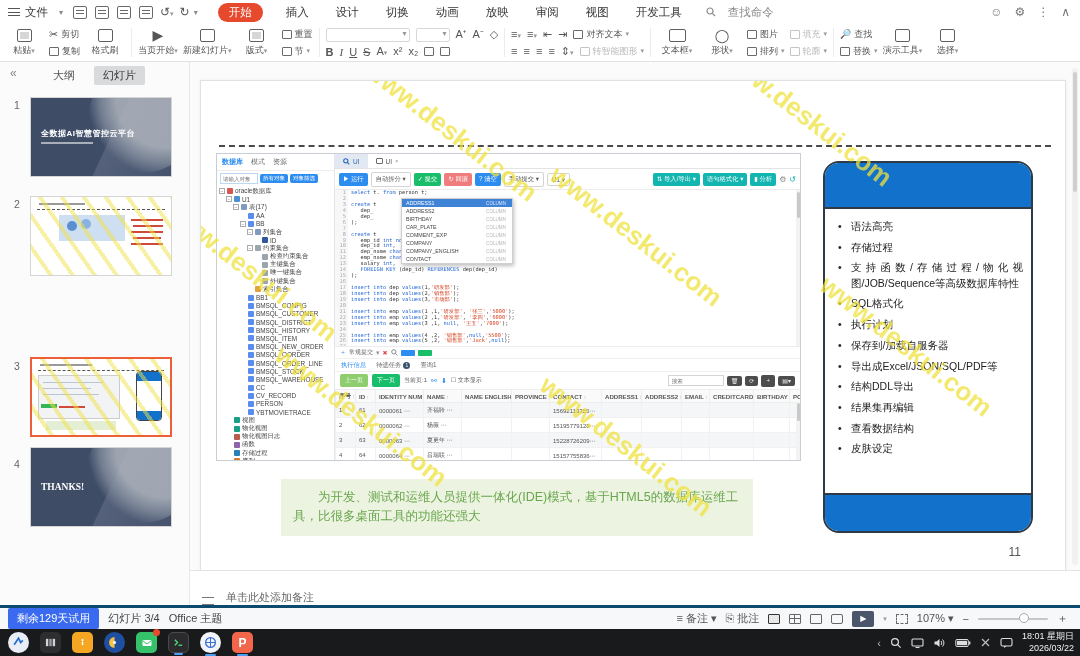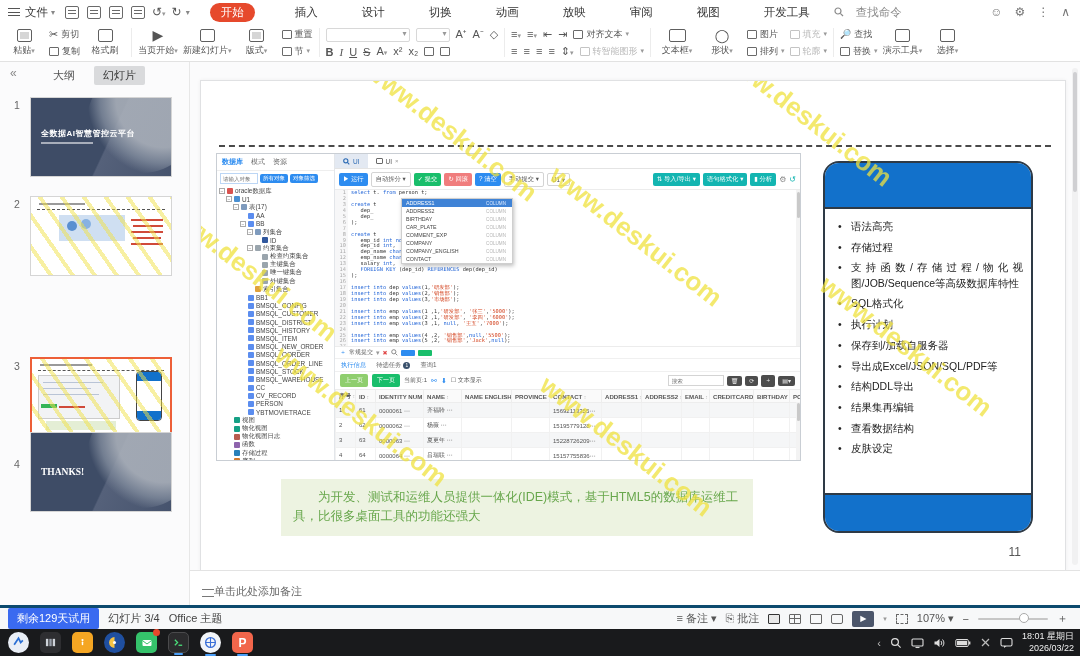--- a/index.html
+++ b/index.html
@@ -3,26 +3,26 @@
 <meta charset="utf-8">
 <style>
   *{margin:0;padding:0;box-sizing:border-box}
   html,body{width:1080px;height:656px;overflow:hidden}
   body{font-family:"Liberation Sans",sans-serif;background:#fff;color:#333;position:relative}
 
   
   .titlebar{position:absolute;left:0;top:0;width:1080px;height:24px;background:#fff;display:flex;align-items:center;font-size:11.5px;color:#3c3c3c;padding-left:8px;z-index:40}
   .hamb{width:12px;height:8px;border-top:1.5px solid #555;border-bottom:1.5px solid #555;position:relative;margin-right:5px}
   .hamb::after{content:"";position:absolute;left:0;top:2.5px;width:12px;height:1.5px;background:#555}
-  .file-label{margin-right:2px}
+  .file-label{margin-right:10px}
   .tiny-caret{font-size:8px;color:#888;margin:0 6px 0 1px}
   .qicon{width:14px;height:13px;border:1.2px solid #6a6a6a;border-radius:2px;margin:0 4px;position:relative}
   .qicon::after{content:"";position:absolute;left:2px;top:3px;right:2px;height:1px;background:#6a6a6a;box-shadow:0 3px 0 #6a6a6a}
   .undo,.redo{font-size:12px;color:#555;margin:0 3px}
-  .tb-tabs{display:flex;gap:36px;margin-left:14px;align-items:center}
+  .tb-tabs{display:flex;gap:19px;margin-left:14px;align-items:center}
   .tb-tab{color:#333;cursor:default;padding:2px 4px}
   .tb-tab.sel{background:#e6492c;color:#fff;border-radius:10px;padding:2px 11px}
   .tb-search{display:flex;align-items:center;gap:12px;color:#8a8a8a;margin-left:20px}
   .tb-right{position:absolute;right:10px;top:0;height:24px;display:flex;align-items:center;gap:12px;color:#777;font-size:12px}
 
   
   .ribbon{position:absolute;left:0;top:24px;width:1080px;height:38px;background:#fff;border-bottom:1px solid #e2e2e2;display:flex;align-items:stretch;padding:2px 4px;gap:5px;font-size:9px;color:#565656;z-index:39}
   .rb-big{min-width:40px;display:flex;flex-direction:column;align-items:center;justify-content:center;gap:2px;text-align:center}
   .rb-ic{width:15px;height:13px;border:1.2px solid #5f5f5f;border-radius:2px;position:relative}
   .rb-ic.solid::after{content:"";position:absolute;inset:2px;background:#8a8a8a;opacity:.35}
@@ -75,21 +75,21 @@
   
   .canvas{position:absolute;left:190px;top:0;width:890px;height:543px}
   .slide{position:absolute;left:10px;top:18px;width:866px;height:492px;background:#fff;border:1px solid #e0e1e3;box-shadow:0 0 4px rgba(0,0,0,.05);overflow:hidden}
   .slide-title{position:absolute;left:30px;top:22px;font-size:21px;font-weight:600;color:#3f3f3f;letter-spacing:1px}
   .dashline{position:absolute;left:18px;right:14px;top:64px;border-top:2.5px dashed #4a4a4a}
   .pagenum{position:absolute;right:44px;bottom:12px;font-size:12px;color:#555}
   .wm{position:absolute;font-size:26px;font-weight:bold;color:#f0e23e;opacity:.75;transform:rotate(38deg);white-space:nowrap;z-index:6;pointer-events:none}
   .greennote{position:absolute;left:80px;top:398px;width:472px;background:#edf3e1;color:#68a74c;font-size:12.5px;line-height:1.55;padding:9px 12px;text-indent:2em;z-index:2}
   .vscroll{position:absolute;right:2px;top:6px;width:6px;bottom:40px;background:#f1f1f2;border-radius:3px}
   .vthumb{position:absolute;left:1px;top:4px;width:4px;height:120px;background:#cfcfd2;border-radius:2px}
-  .notesbar{position:absolute;left:0;right:0;top:508px;height:35px;border-top:1px solid #e3e3e3;background:#fff;display:flex;align-items:center;padding:6px 0 0 12px;gap:0;font-size:11px;color:#666}
+  .notesbar{position:absolute;left:0;right:0;top:508px;height:35px;border-top:1px solid #e3e3e3;background:#fff;display:flex;align-items:flex-end;padding:6px 0 0 12px;gap:12px;font-size:11px;color:#666}
   .notes-ic{width:12px;height:8px;border-top:1.5px solid #777;border-bottom:1.5px solid #777;margin-top:3px}
 
   
   .bluebox{position:absolute;left:622px;top:80px;width:210px;height:372px;border:2px solid #2e3a46;border-radius:16px;background:#fff;overflow:hidden;z-index:2}
   .bb-head{height:46px;background:#1271cb;border-bottom:2px solid #2e3a46}
   .bb-foot{position:absolute;left:0;right:0;bottom:0;height:38px;background:#1271cb;border-top:2px solid #2e3a46}
   .bb-list{list-style:none;padding:10px 8px 0 10px}
   .bb-list li{position:relative;padding-left:16px;font-size:10.5px;color:#222;margin-bottom:5.5px;line-height:1.45;text-align:justify}
   .bb-list li::before{content:"•";position:absolute;left:3px;color:#222}
 
@@ -417,21 +417,21 @@
       </div>
       <div class="t3-blue">
           <i></i>
           <i class="bot"></i>
         </div>
       <div class="t3-green"></div>
       <span class="stripes"></span>
     </div>
 
     <span class="thumb-num" style="top:396px">4</span>
-    <div class="thumb navy" style="top:370px">
+    <div class="thumb navy" style="top:385px">
       <span class="swoosh"></span>
       <span class="t4-title">THANKS!</span>
     </div>
   </div>
 
   <div class="canvas">
     <div class="slide">
 
       <span class="wm" style="left:-55px;top:175px">www.deskui.com</span>
       <span class="wm" style="left:145px;top:35px">www.deskui.com</span>

